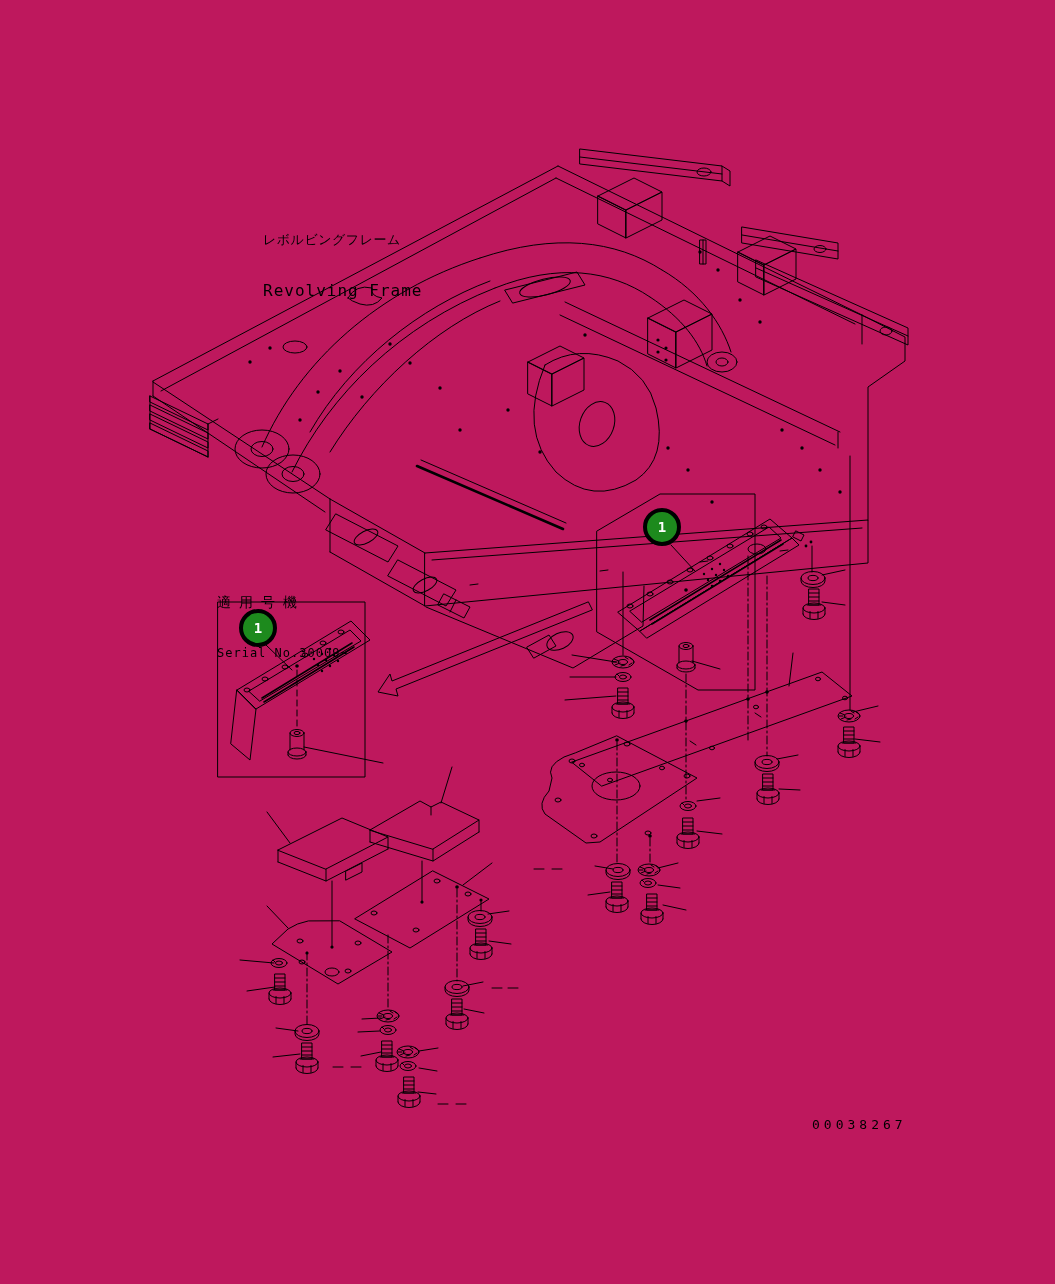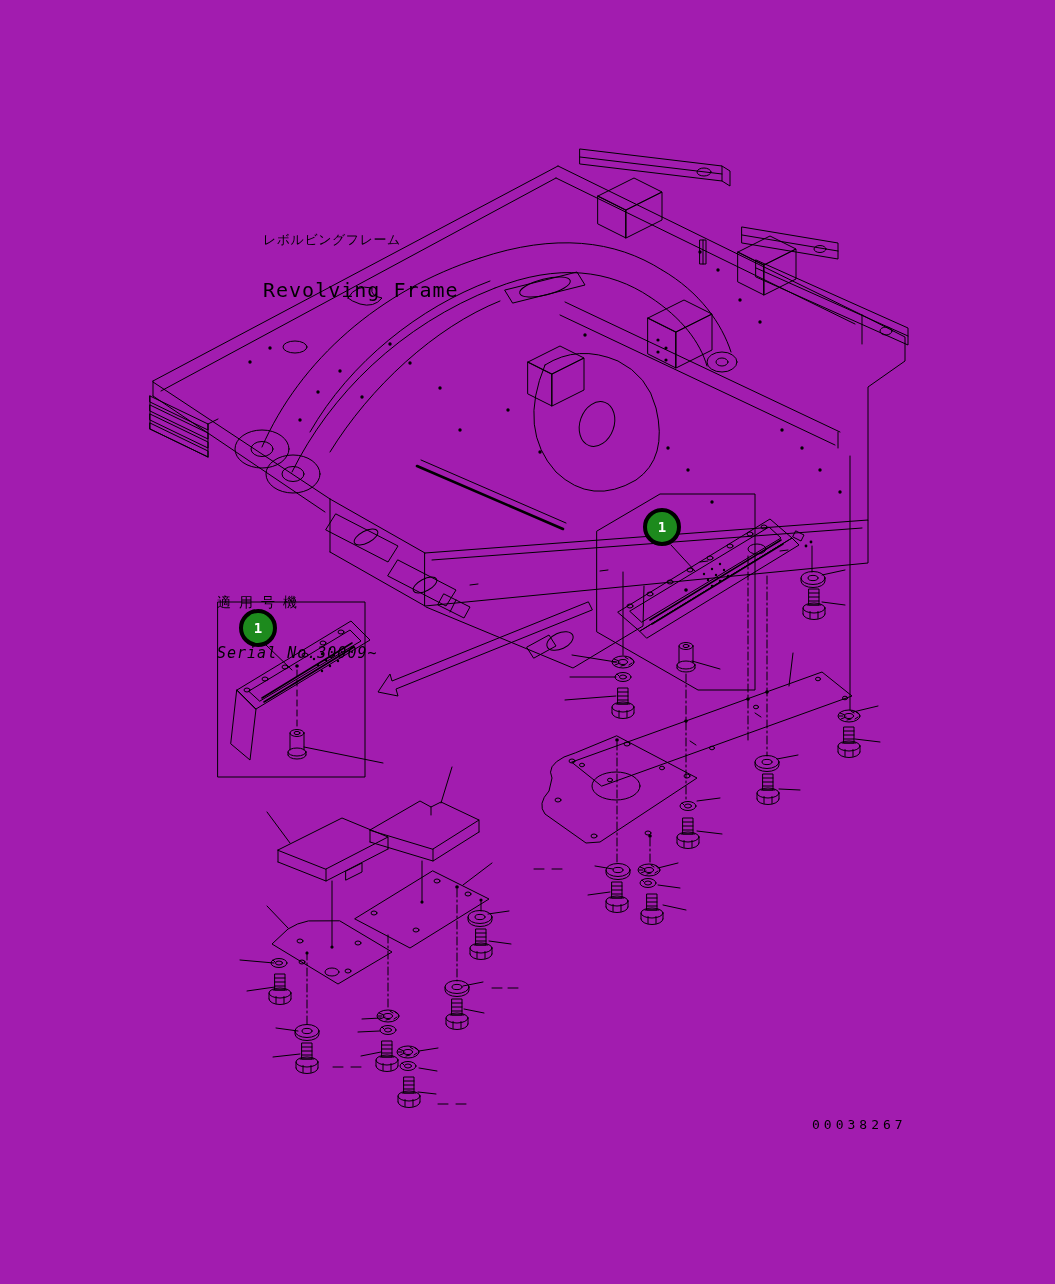--- a/index.html
+++ b/index.html
@@ -1,31 +1,31 @@
 <!DOCTYPE html>
 <html><head>
 <meta charset="utf-8">
 <style>
   html,body{margin:0;padding:0;background:#fff;}
-  .canvas{position:relative;width:1055px;height:1284px;background:#a21caf;overflow:hidden;
+  .canvas{position:relative;width:1055px;height:1284px;background:#be185d;overflow:hidden;
           font-family:"DejaVu Sans Mono", monospace;color:#000;}
   svg.art{position:absolute;left:0;top:0;}
   svg.art path, svg.art rect, svg.art ellipse, svg.art circle, svg.art line, svg.art polyline{
     stroke:#000;fill:none;stroke-width:1;stroke-linecap:round;stroke-linejoin:round;}
   svg.art .dot{fill:#000;stroke:none;}
   svg.art .bold{stroke-width:2.6;}
   svg.art .rib{stroke-width:1.6;}
   svg.art .dashdot{stroke-dasharray:8 3 2 3;}
   svg.art .dash{stroke-dasharray:6 4;}
   .lbl{position:absolute;white-space:pre;line-height:17px;}
   .lbl-frame{left:263px;top:197px;font-size:13px;letter-spacing:0.5px;}
-  .lbl-frame .en{font-size:20px;letter-spacing:1px;}
+  .lbl-frame .en{font-size:16px;letter-spacing:1px;}
   .lbl-serial{left:217px;top:560px;font-size:14px;}
   .lbl-serial .jp{letter-spacing:8px;}
-  .lbl-serial .en{font-size:15px;letter-spacing:1px;font-style:italic;}
+  .lbl-serial .en{font-size:12px;letter-spacing:1px;}
   .lbl-dwg{left:812px;top:1116px;font-size:13px;letter-spacing:4px;}
   .balloon{position:absolute;width:30px;height:30px;border:4px solid #000;border-radius:50%;
            background:#1d8a1d;color:#fff;display:flex;align-items:center;justify-content:center;
            font-size:14px;font-weight:bold;}
 </style>
 </head>
 <body>
 
 <div class="canvas">
 

